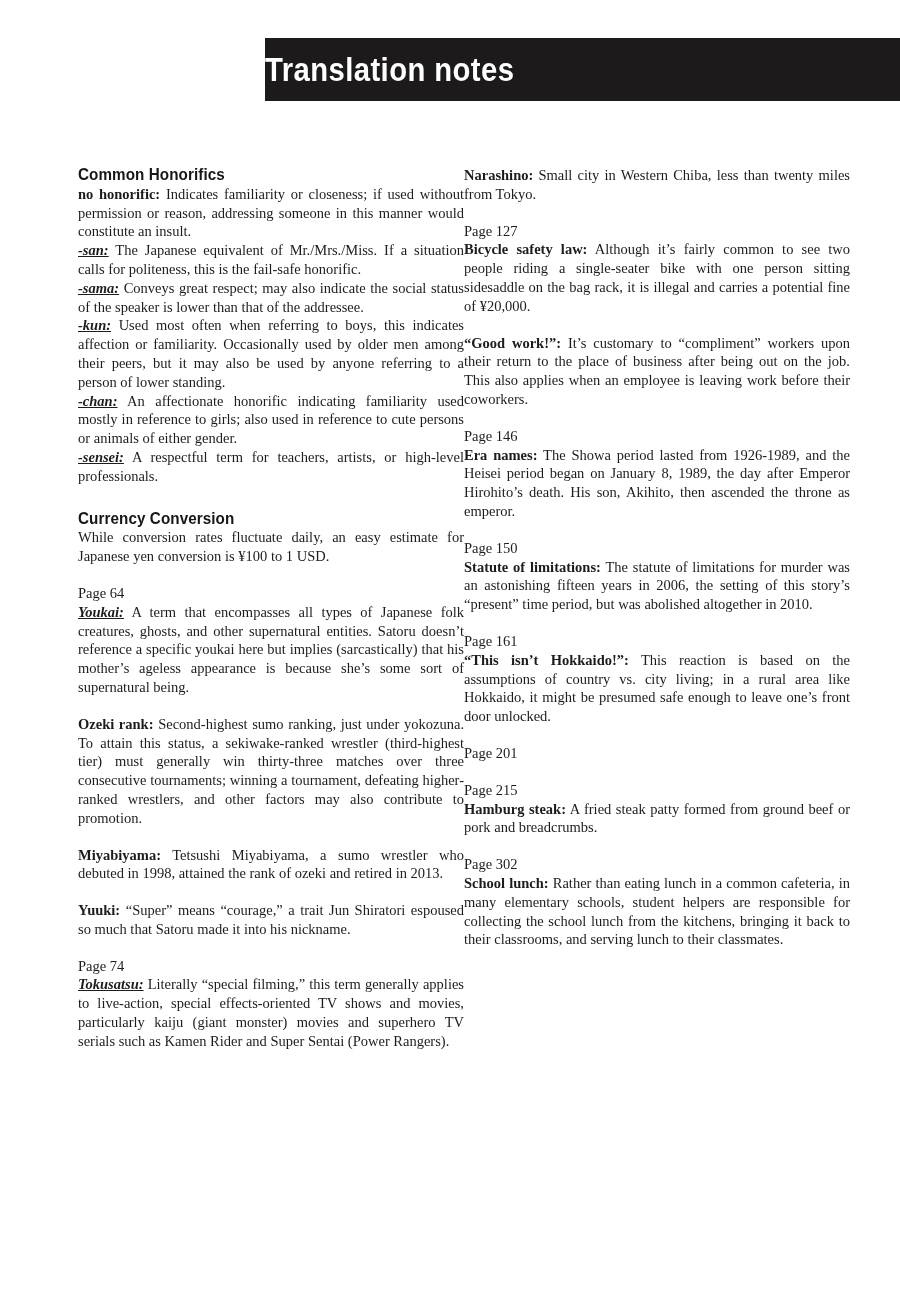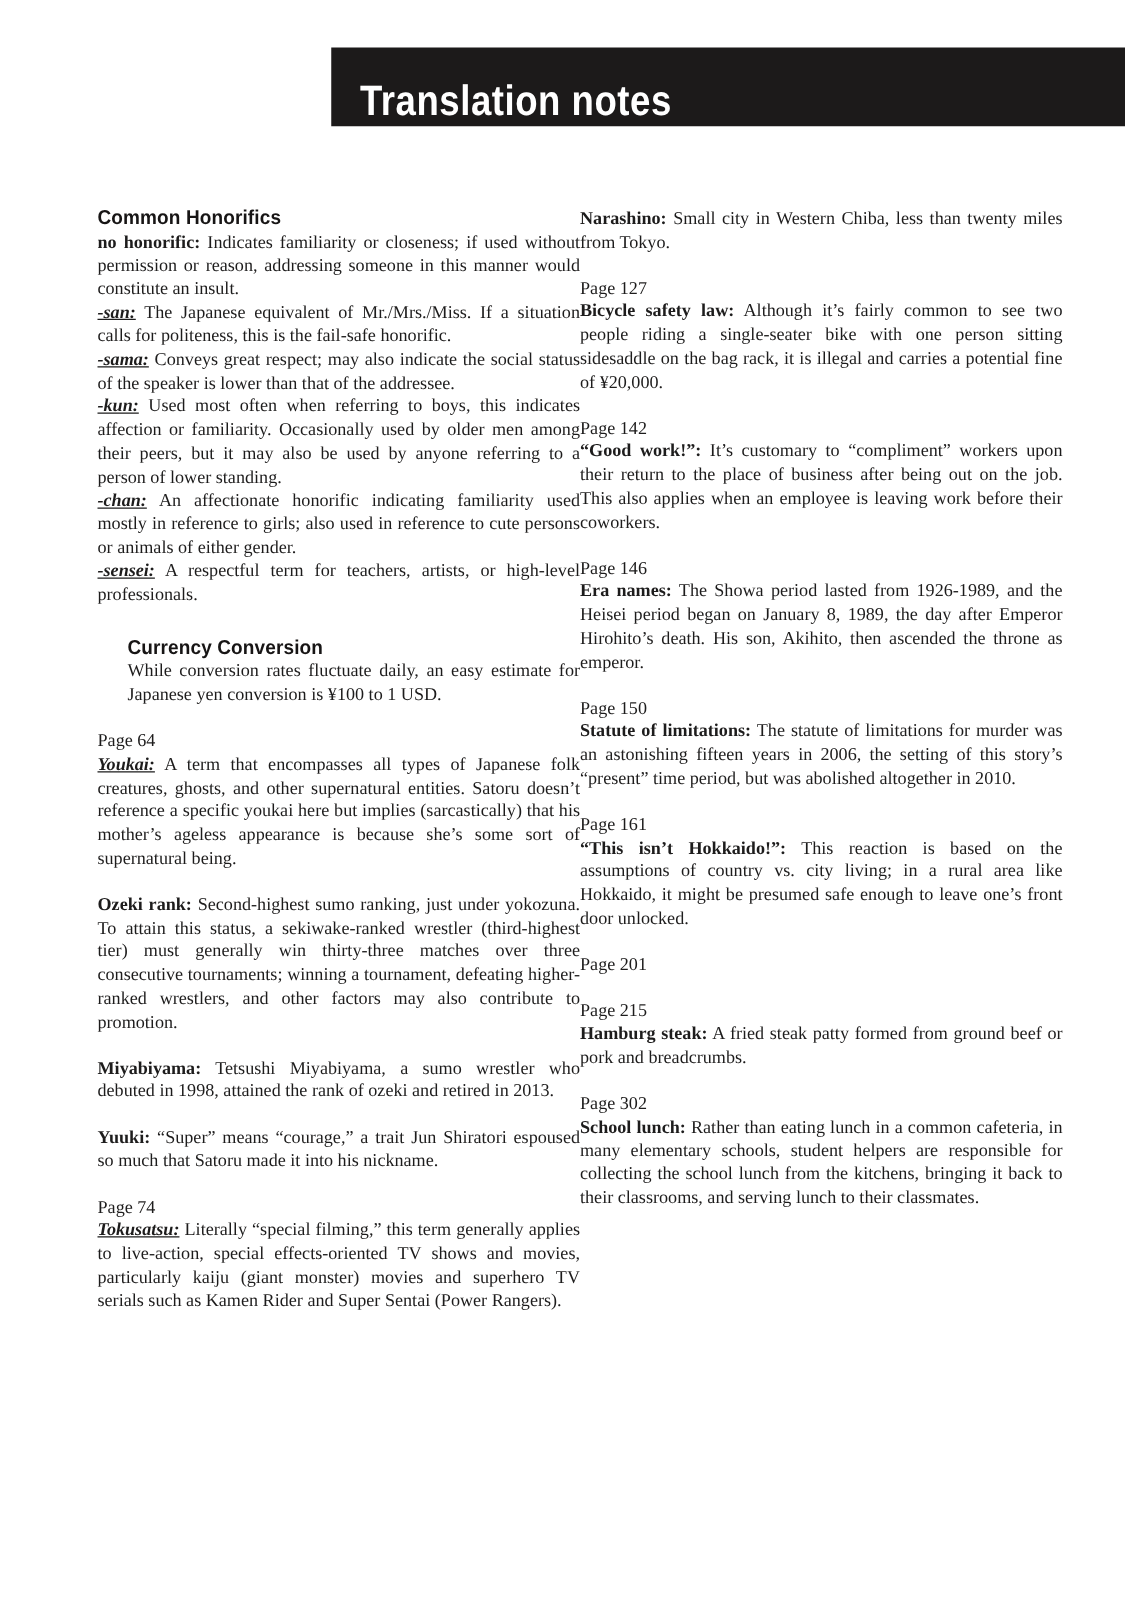--- a/index.html
+++ b/index.html
@@ -8,22 +8,21 @@
     background: #ffffff;
     position: relative;
     overflow: hidden;
     font-family: "Liberation Serif", serif;
     color: #1d1c1c;
   }
   .banner {
     position: absolute;
     left: 265px; right: 0; top: 38px; height: 63px;
     background: #1c1a1a;
-    display: flex; align-items: flex-end;
-    padding-left: 23px;
+    display: flex; align-items: center;
     box-sizing: border-box;
   }
   .banner h1 {
     margin: 0;
     font-family: "Liberation Sans", sans-serif;
     font-weight: bold;
     font-size: 34px;
     letter-spacing: 0.5px;
     color: #ffffff;
     transform: scaleX(0.86);
@@ -48,21 +47,21 @@
     font-family: "Liberation Sans", sans-serif;
     font-weight: bold;
     font-size: 16px;
     line-height: 18.8px;
     letter-spacing: 0.1px;
     text-align: left;
     transform: scaleX(0.95);
     transform-origin: left center;
     color: #171515;
   }
-  .block + .block-heading { margin-top: 24px; margin-left: 24px; }
+  .block + .block-heading { margin-top: 24px; }
   .block p { margin: 0; }
   p.page-ref { text-align: left; }
   .term { font-weight: bold; font-style: normal; }
   .term.bold-italic { font-style: italic; text-decoration: underline; }
   .it { }
 </style>
 </head>
 <body>
 
 <div class="banner" style="background: rgb(28, 26, 26);">
@@ -104,21 +103,20 @@
     </section>
   <section class="col" id="col-right">
       <section class="block">
         <p class="note"><span class="term bold">Narashino:</span> <span>Small city in Western Chiba, less than twenty miles from Tokyo.</span></p>
       </section>
       <section class="block">
         <p class="page-ref">Page 127</p>
         <p class="note"><span class="term bold">Bicycle safety law:</span> <span>Although it’s fairly common to see two people riding a single-seater bike with one person sitting sidesaddle on the bag rack, it is illegal and carries a potential fine of ¥20,000.</span></p>
       </section>
       <section class="block">
-        <p class="page-ref">Page 142</p>
         <p class="note"><span class="term bold">“Good work!”:</span> <span>It’s customary to “compliment” workers upon their return to the place of business after being out on the job. This also applies when an employee is leaving work before their coworkers.</span></p>
       </section>
       <section class="block">
         <p class="page-ref">Page 146</p>
         <p class="note"><span class="term bold">Era names:</span> <span>The Showa period lasted from 1926-1989, and the Heisei period began on January 8, 1989, the day after Emperor Hirohito’s death. His son, Akihito, then ascended the throne as emperor.</span></p>
       </section>
       <section class="block">
         <p class="page-ref">Page 150</p>
         <p class="note"><span class="term bold">Statute of limitations:</span> <span>The statute of limitations for murder was an astonishing fifteen years in 2006, the setting of this story’s “present” time period, but was abolished altogether in 2010.</span></p>
       </section>

